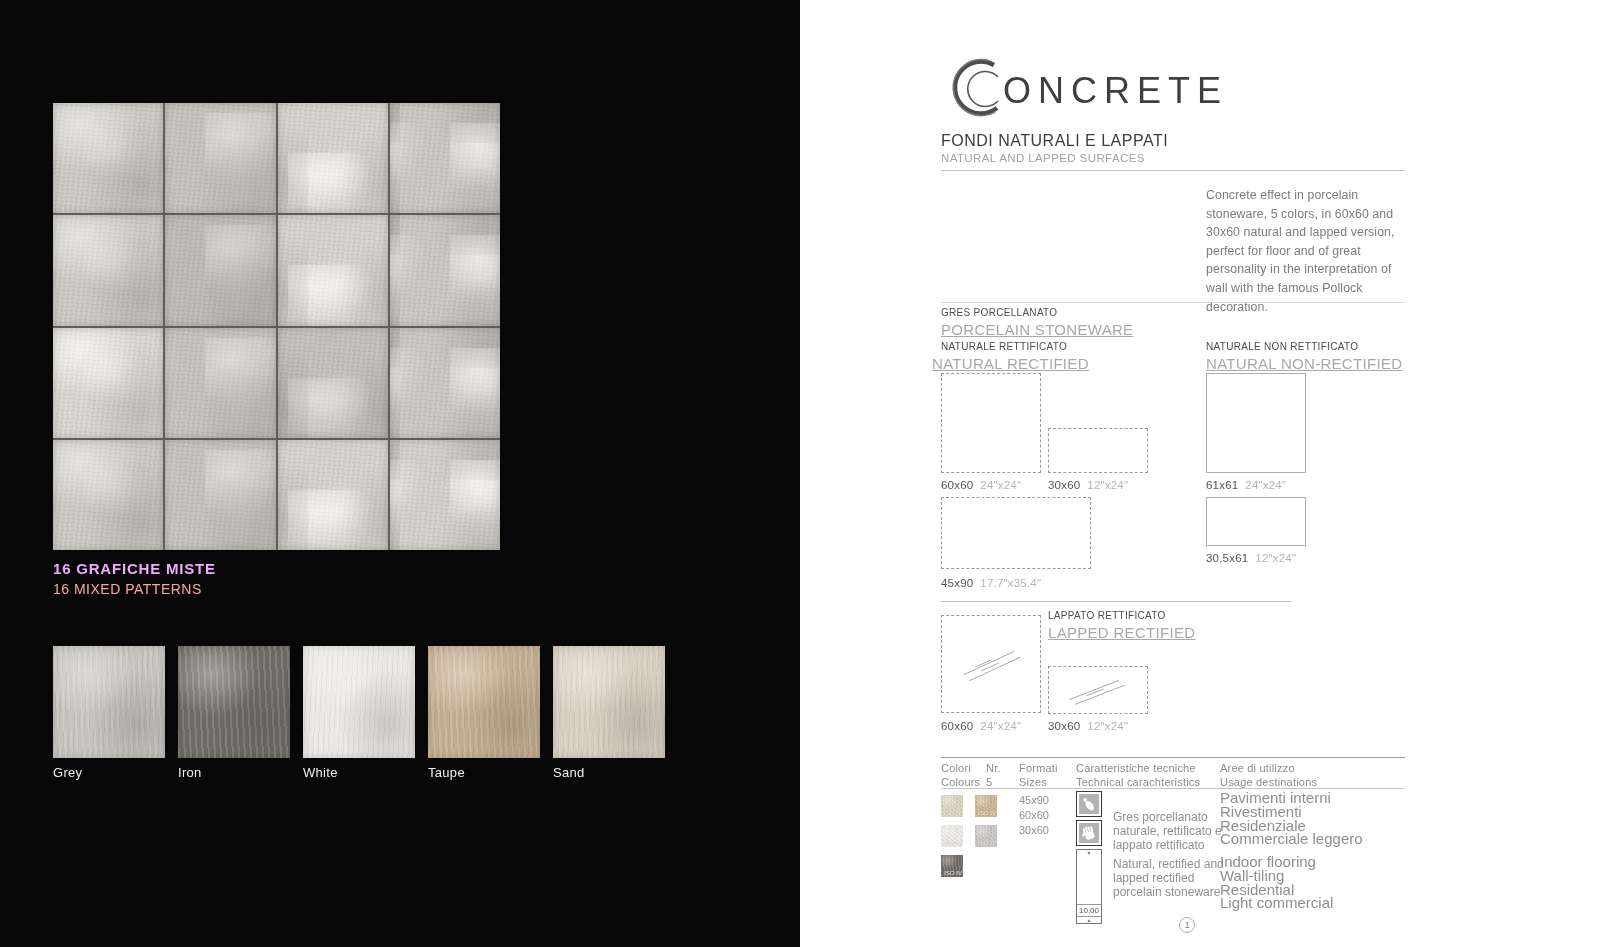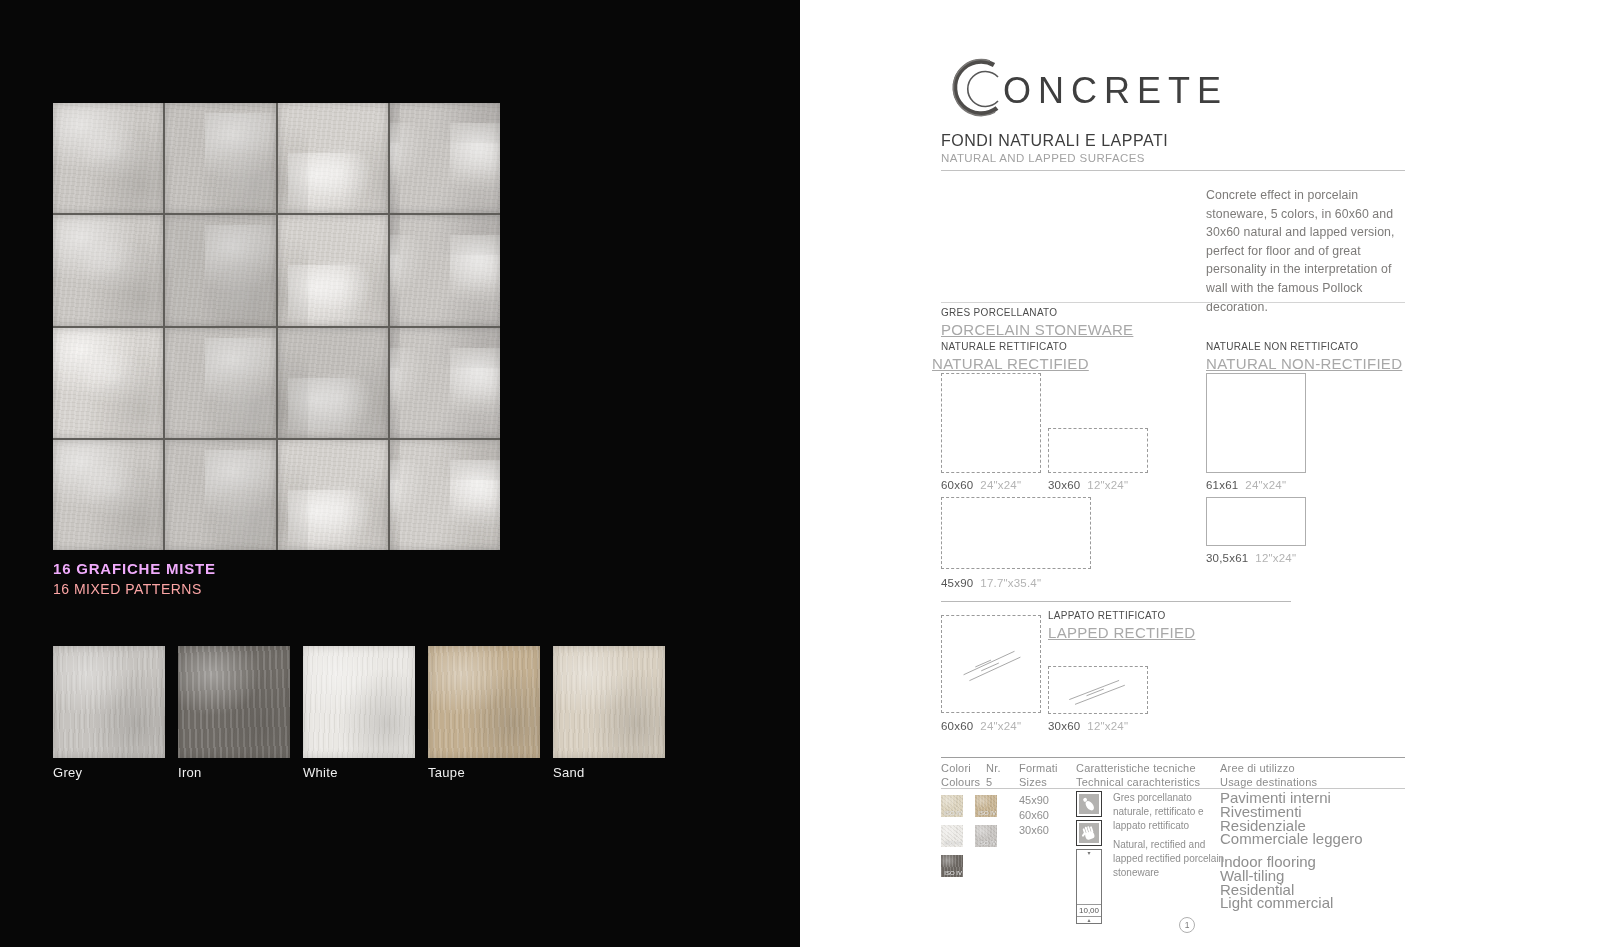--- a/index.html
+++ b/index.html
@@ -82,21 +82,21 @@
 
   .formati-list { position:absolute; left:219px; top:793px; font-size:11px; color:#8f8f8f; line-height:15px; }
 
   .icon-stack { position:absolute; left:276px; top:791px; width:26px; }
   .pic-box { width:26px; height:26px; border:1px solid #3a3a3a; background:#fff; padding:2px; margin-bottom:3px; }
   .pic-box .pic-inner { width:100%; height:100%; background:#b3b2b0; display:flex; align-items:center; justify-content:center; }
   .thick-box { width:26px; border:1px solid #777; background:#fff; text-align:center; }
   .thick-arr { display:block; font-size:6px; line-height:6px; color:#777; }
   .thick-val { display:block; font-size:8px; color:#555; border-top:1px solid #999; border-bottom:1px solid #999; padding:1px 0;margin-top:48px; }
 
-  .tech-text { position:absolute; left:313px; width:118px; font-size:10px; color:#8f8f8f; line-height:13.8px; }
+  .tech-text { position:absolute; left:313px; width:118px; font-size:12px; color:#8f8f8f; line-height:13.8px;margin-top:20px; }
   .usage-list { position:absolute; left:420px; width:150px; font-size:15px; color:#8f8f8f; line-height:13.8px; }
 
   .page-num { position:absolute; left:379px; top:917px; width:16px; height:16px; border:1px solid #b0b0b0;
     border-radius:50%; font-size:8.5px; color:#7a7a7a; display:flex; align-items:center; justify-content:center; }
 </style>
 </head>
 <body>
 
 <div class="page-left">
 

